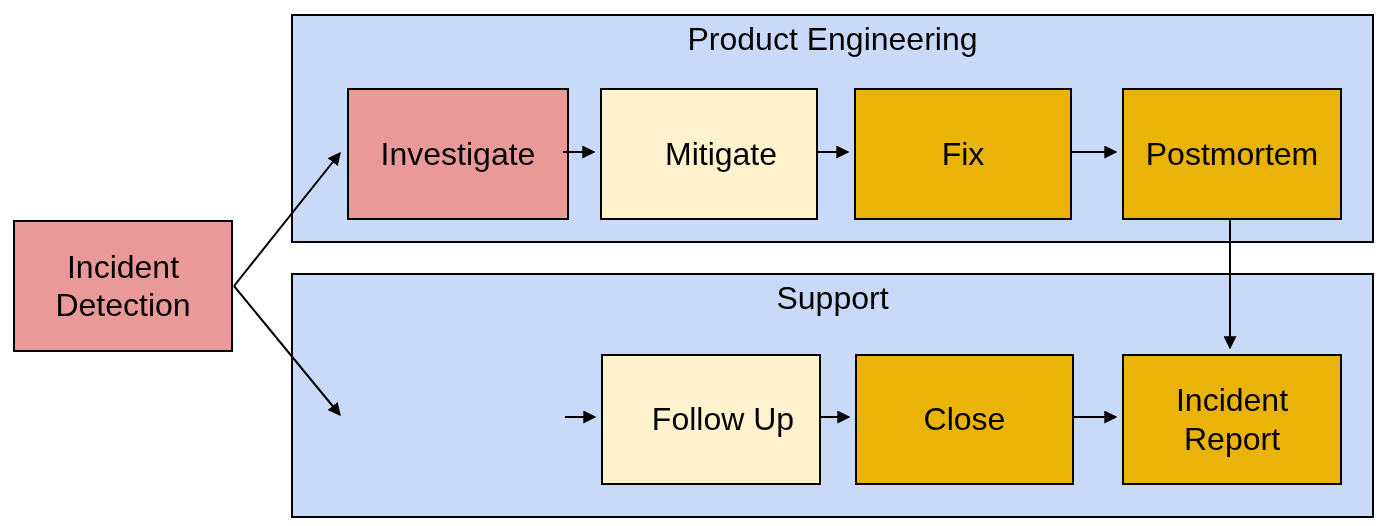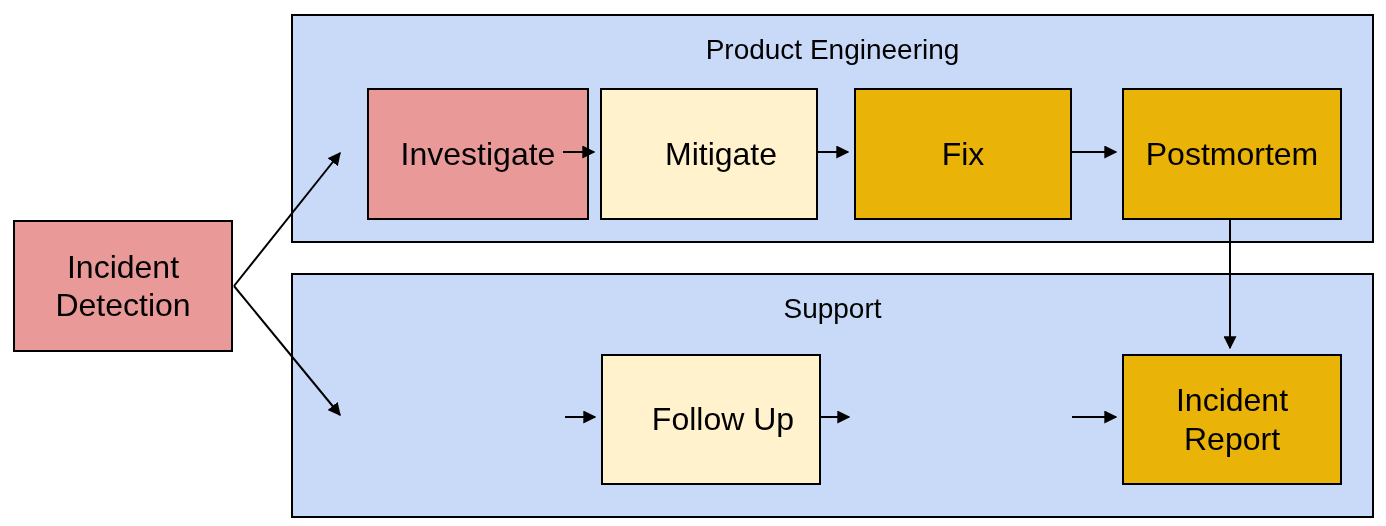--- a/index.html
+++ b/index.html
@@ -17,22 +17,22 @@
   }
   .lane {
     position: absolute;
     background: #c9daf8;
     border: 2px solid #000000;
     box-sizing: border-box;
   }
   .lane-title {
     width: 100%;
     text-align: center;
-    padding-top: 17px;
-    font-size: 28px;
+    padding-top: 4px;
+    font-size: 32px;
     line-height: 1.2;
     color: #000000;
     white-space: pre-line;
   }
   .node {
     position: absolute;
     border: 2px solid #000000;
     box-sizing: border-box;
     display: flex;
     align-items: center;
@@ -66,21 +66,21 @@
 <div class="canvas">
 
   <div class="node fill-red" style="left:13px; top:220px; width:220px; height:132px;">
     <span>Incident
 Detection</span>
   </div>
 
   <section class="lane" style="left:291px; top:14px; width:1083px; height:229px;">
     <div class="lane-title">Product Engineering</div>
 
-    <div class="node fill-red" style="left:54px; top:72px; width:222px; height:132px;margin-left:20px;">
+    <div class="node fill-red" style="left:54px; top:72px; width:222px; height:132px;">
       <span>Investigate</span>
     </div>
 
     <div class="node fill-yellow" style="left:307px; top:72px; width:218px; height:132px;">
       <span>Mitigate</span>
     </div>
 
     <div class="node fill-green" style="left:561px; top:72px; width:218px; height:132px;">
       <span>Fix</span>
     </div>
@@ -91,20 +91,23 @@
   </section>
 
   <section class="lane" style="left:291px; top:273px; width:1083px; height:245px;">
     <div class="lane-title">Support</div>
 
 
     <div class="node fill-yellow" style="left:308px; top:79px; width:220px; height:131px;">
       <span>Follow Up</span>
     </div>
 
+    <div class="node fill-green" style="left:562px; top:79px; width:219px; height:131px;">
+      <span>Close</span>
+    </div>
 
     <div class="node fill-green" style="left:829px; top:79px; width:220px; height:131px;">
       <span>Incident
 Report</span>
     </div>
   </section>
 
   <svg class="edges" viewBox="0 0 1386 526" xmlns="http://www.w3.org/2000/svg">
     <defs>
       <marker id="arrowhead" viewBox="0 0 10 10" refX="9" refY="5" markerWidth="6.5" markerHeight="6.5" orient="auto">

